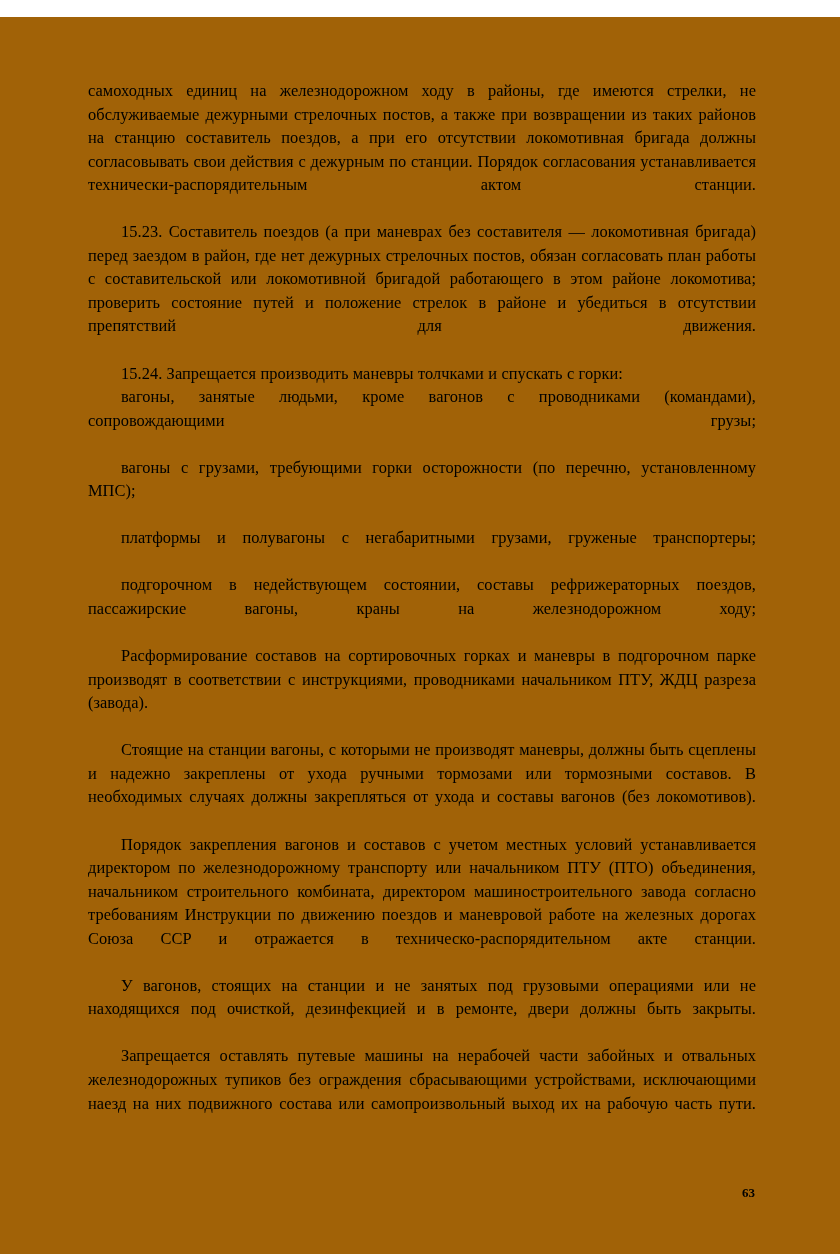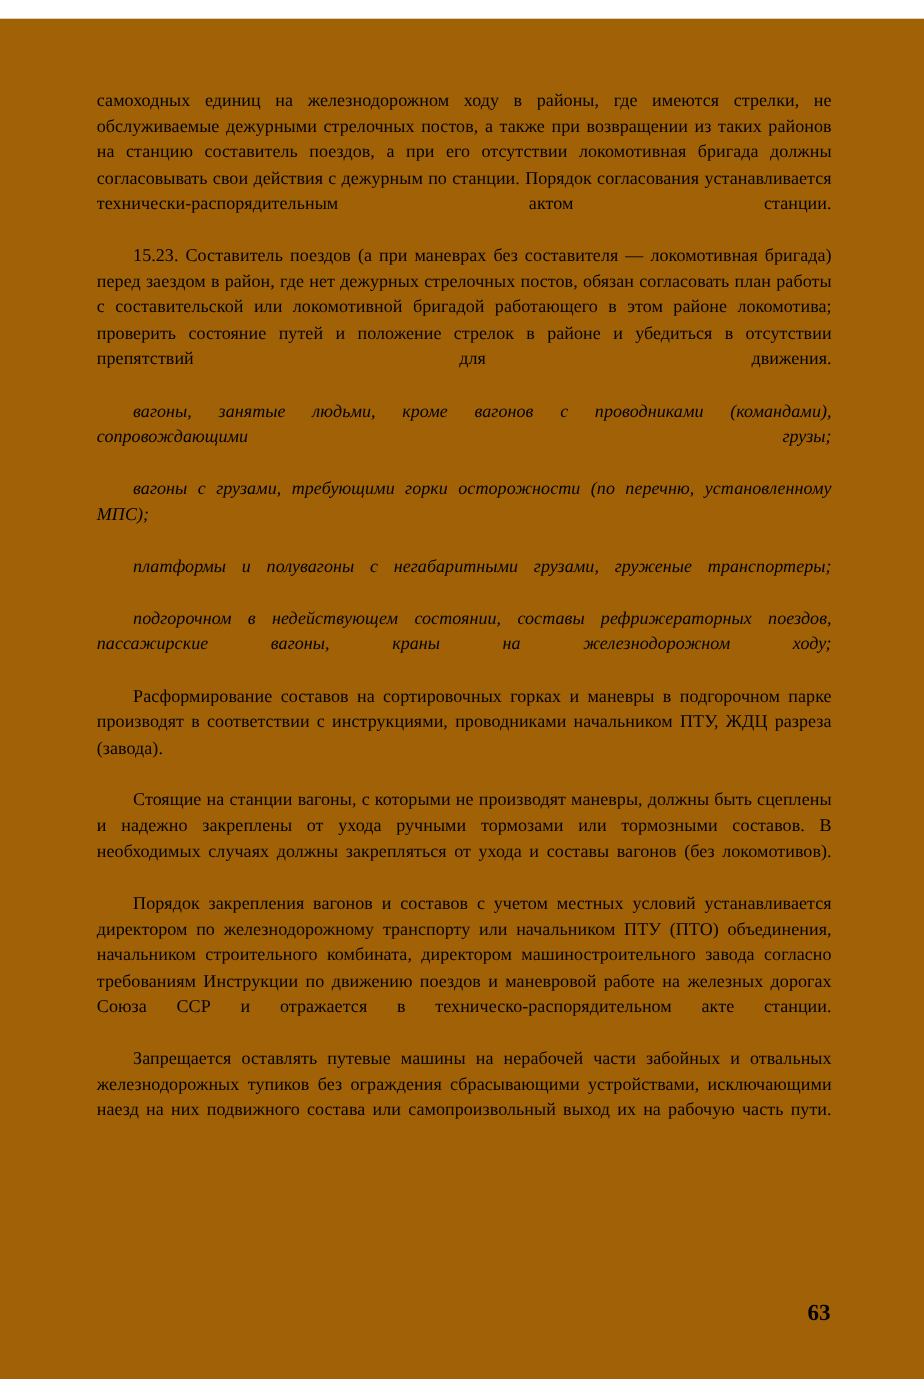--- a/index.html
+++ b/index.html
@@ -49,73 +49,74 @@
   }
 
   
   .para.continuation {
     text-indent: 0;
   }
 
   
   .para.list-item {
     text-indent: 33px;
-    font-style: italic;
   }
 
   
   .para::after {
     content: "";
     display: inline-block;
     width: 100%;
   }
   .para.stretch-last::after {
     content: normal;
     display: none;
   }
 
   .page-number {
     position: absolute;
     right: 85px;
     top: 1166px;
-    font-size: 21px;
+    font-size: 13px;
     font-weight: bold;
     line-height: 20px;
     text-align: right;
     font-family: "Liberation Serif", "DejaVu Serif", serif;
   }
 </style>
 </head>
 <body>
 
 <div class="page">
 
   <div class="text-column">
 
     <p class="para continuation">самоходных единиц на железнодорожном ходу в районы, где имеются стрелки, не обслуживаемые дежурными стрелочных постов, а также при возвращении из таких районов на станцию составитель поездов, а при его отсутствии локомотивная бригада должны согласовывать свои действия с дежурным по станции. Порядок согласования устанавливается технически-распорядительным актом станции.</p>
 
     <p class="para">15.23. Составитель поездов (а при маневрах без составителя — локомотивная бригада) перед заездом в район, где нет дежурных стрелочных постов, обязан согласовать план работы с составительской или локомотивной бригадой работающего в этом районе локомотива; проверить состояние путей и положение стрелок в районе и убедиться в отсутствии препятствий для движения.</p>
 
+    <p class="para stretch-last">15.24. Запрещается производить маневры толчками и спускать с горки:</p>
 
     <p class="para list-item">вагоны, занятые людьми, кроме вагонов с проводниками (командами), сопровождающими грузы;</p>
 
     <p class="para list-item">вагоны с грузами, требующими горки осторожности (по перечню, установленному МПС);</p>
 
     <p class="para list-item">платформы и полувагоны с негабаритными грузами, груженые транспортеры;</p>
 
     <p class="para list-item">подгорочном в недействующем состоянии, составы рефрижераторных поездов, пассажирские вагоны, краны на железнодорожном ходу;</p>
 
 
     <p class="para">Расформирование составов на сортировочных горках и маневры в подгорочном парке производят в соответствии с инструкциями, проводниками начальником ПТУ, ЖДЦ разреза (завода).</p>
 
 
     <p class="para">Стоящие на станции вагоны, с которыми не производят маневры, должны быть сцеплены и надежно закреплены от ухода ручными тормозами или тормозными составов. В необходимых случаях должны закрепляться от ухода и составы вагонов (без локомотивов).</p>
 
     <p class="para">Порядок закрепления вагонов и составов с учетом местных условий устанавливается директором по железнодорожному транспорту или начальником ПТУ (ПТО) объединения, начальником строительного комбината, директором машиностроительного завода согласно требованиям Инструкции по движению поездов и маневровой работе на железных дорогах Союза ССР и отражается в техническо-распорядительном акте станции.</p>
 
+    <p class="para">У вагонов, стоящих на станции и не занятых под грузовыми операциями или не находящихся под очисткой, дезинфекцией и в ремонте, двери должны быть закрыты.</p>
 
 
     <p class="para">Запрещается оставлять путевые машины на нерабочей части забойных и отвальных железнодорожных тупиков без ограждения сбрасывающими устройствами, исключающими наезд на них подвижного состава или самопроизвольный выход их на рабочую часть пути.</p>
 
   </div>
 
   <div class="page-number">63</div>
 
 </div>
 

